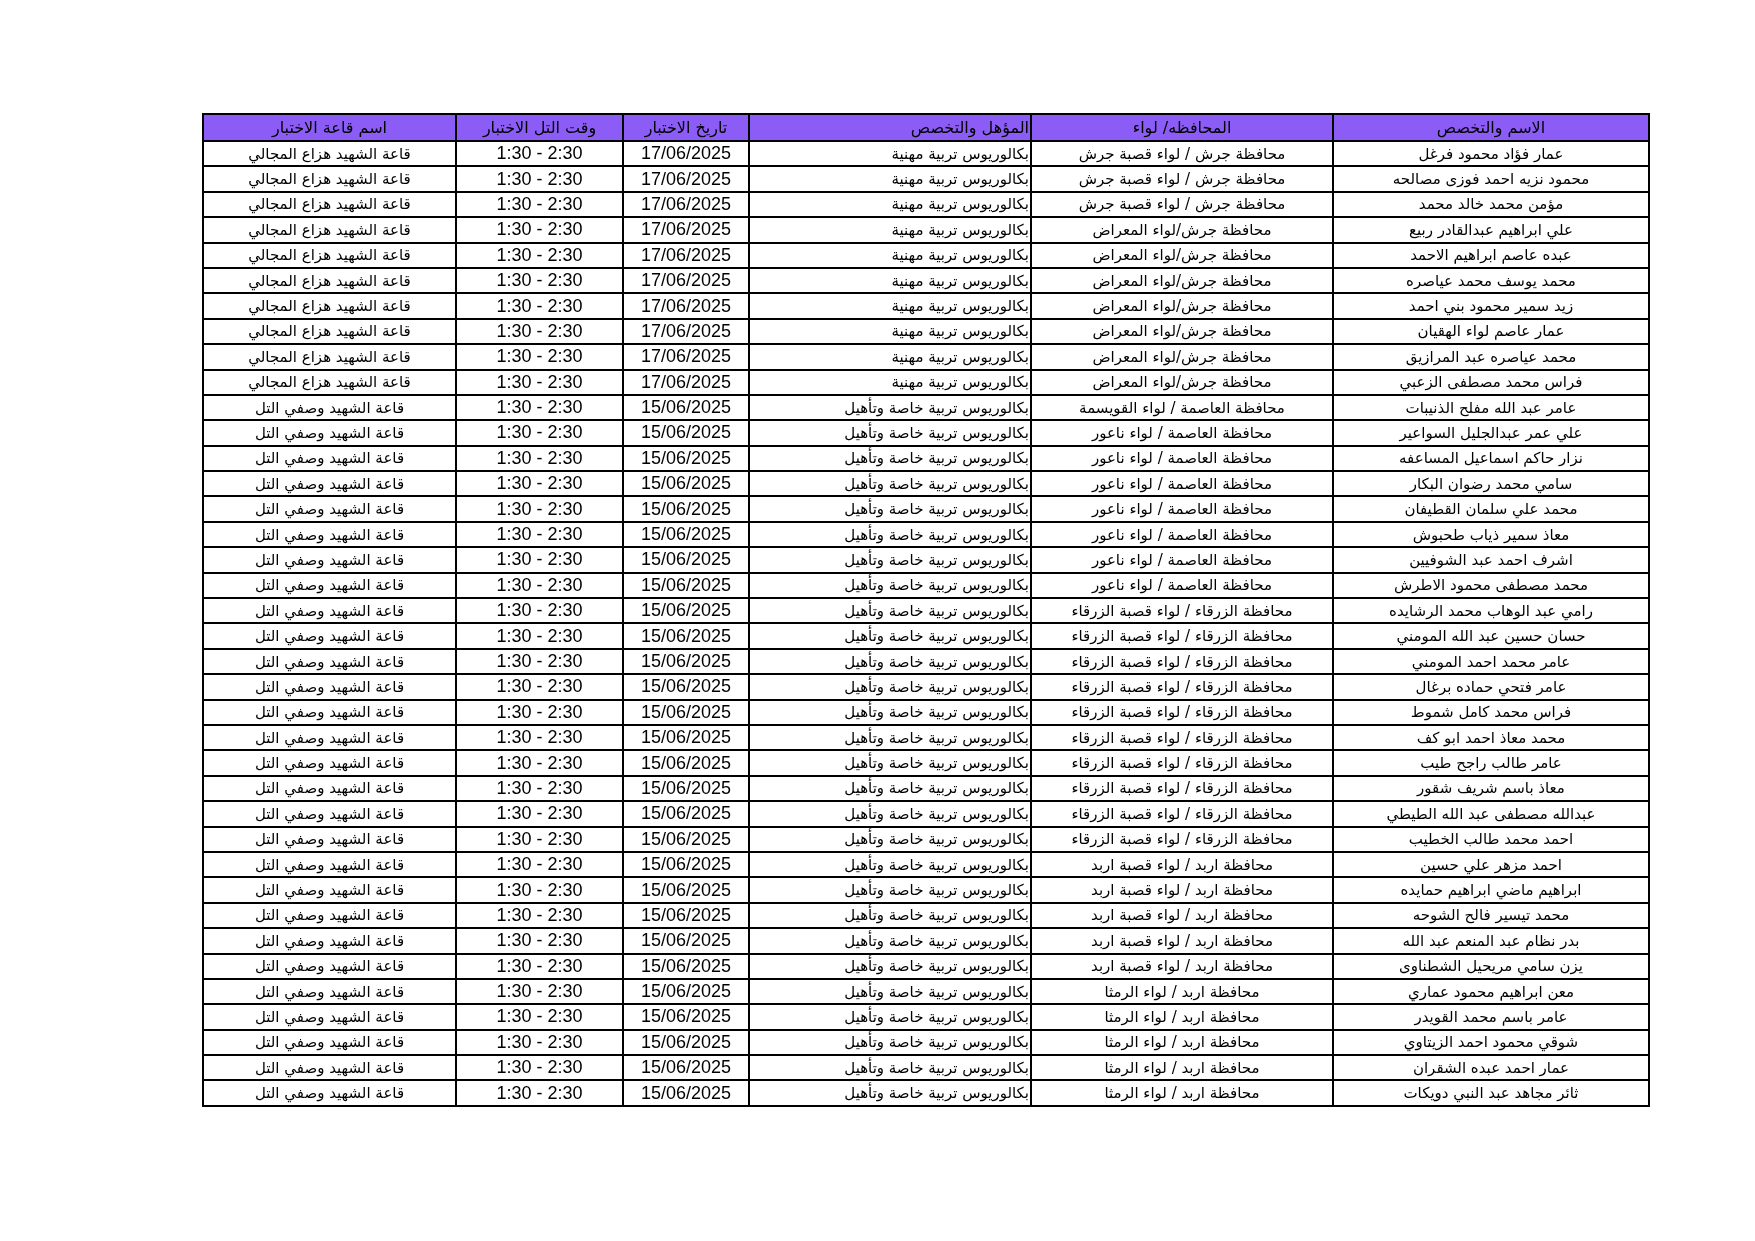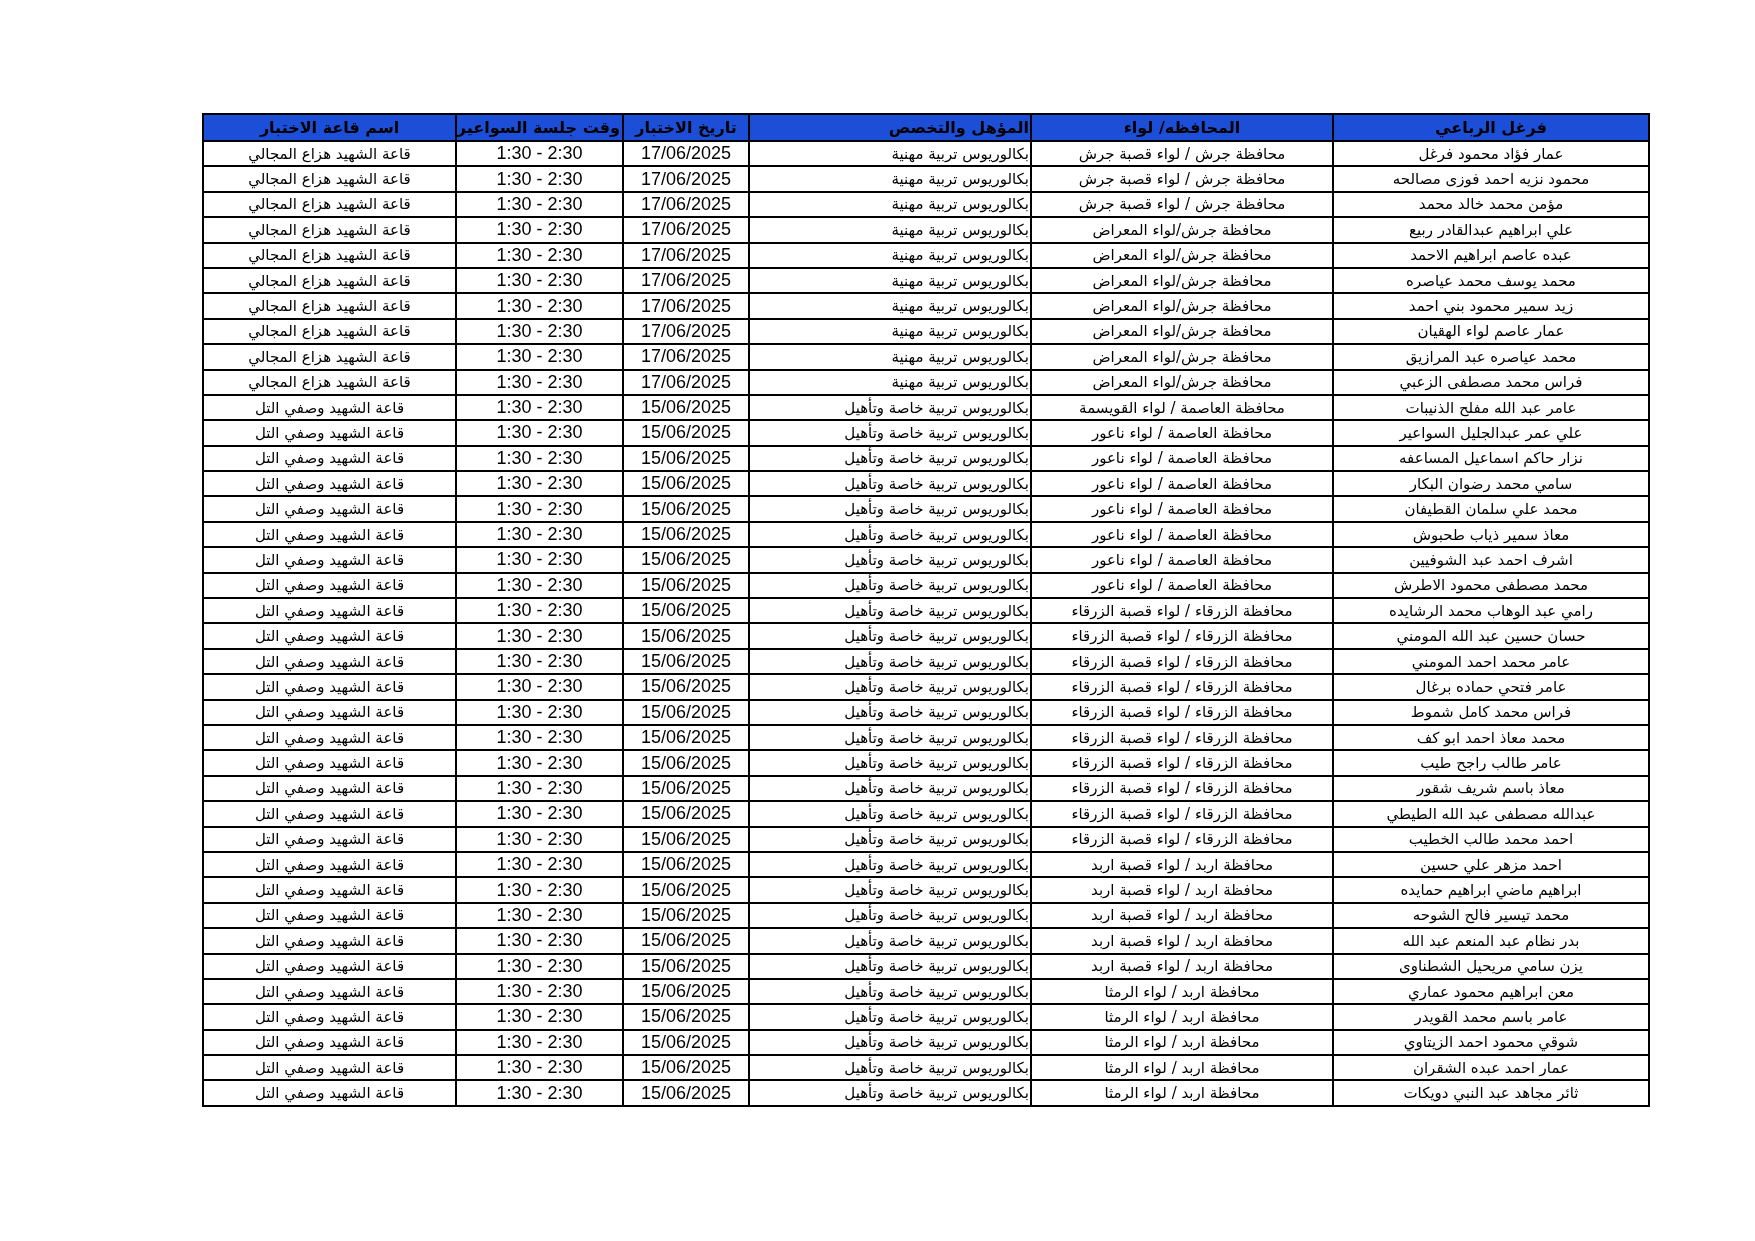--- a/index.html
+++ b/index.html
@@ -34,22 +34,22 @@
     border: 2px solid #000000;
     padding: 0 2px;
     overflow: hidden;
     white-space: nowrap;
     vertical-align: middle;
   }
   table.schedule thead tr {
     height: 27px;
   }
   table.schedule th {
-    background: #1d4ed8;
-    font-weight: bold;
+    background: #8b5cf6;
+    font-weight: normal;
     font-size: 16px;
     text-align: center;
     color: #000000;
   }
   table.schedule td {
     font-size: 15px;
     text-align: center;
     color: #000000;
   }
   
@@ -74,25 +74,25 @@
     <colgroup>
       <col style="width:316px">
       <col style="width:302px">
       <col style="width:282px">
       <col style="width:126px">
       <col style="width:167px">
       <col style="width:253px">
     </colgroup>
     <thead>
       <tr>
-          <th class="col-name">فرغل الرباعي</th>
+          <th class="col-name">الاسم والتخصص</th>
           <th class="col-governorate">المحافظه/ لواء</th>
           <th class="col-qualification">المؤهل والتخصص</th>
           <th class="col-date">تاريخ الاختبار</th>
-          <th class="col-time">وقت جلسة السواعير</th>
+          <th class="col-time">وقت التل الاختبار</th>
           <th class="col-hall">اسم قاعة الاختبار</th>
         </tr>
     </thead>
     <tbody>
         <tr>
           <td class="col-name">عمار فؤاد محمود فرغل</td>
           <td class="col-governorate">محافظة جرش / لواء قصبة جرش</td>
           <td class="col-qualification">بكالوريوس تربية مهنية</td>
           <td class="col-date" dir="ltr">17/06/2025</td>
           <td class="col-time" dir="ltr">1:30 - 2:30</td>

